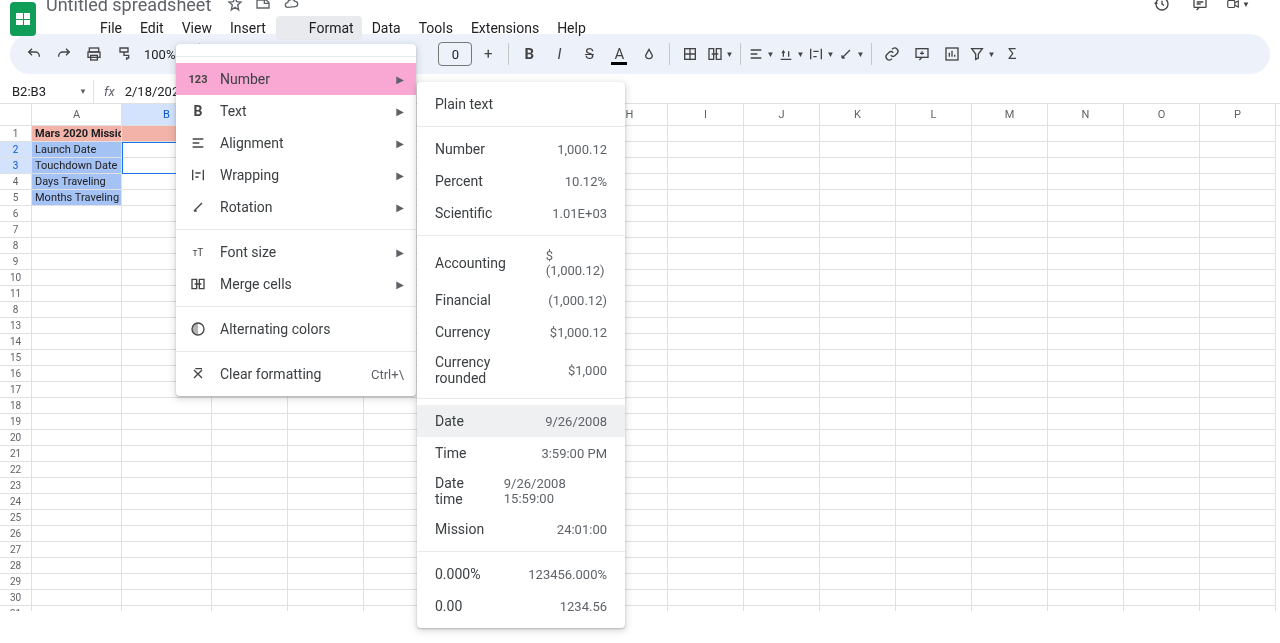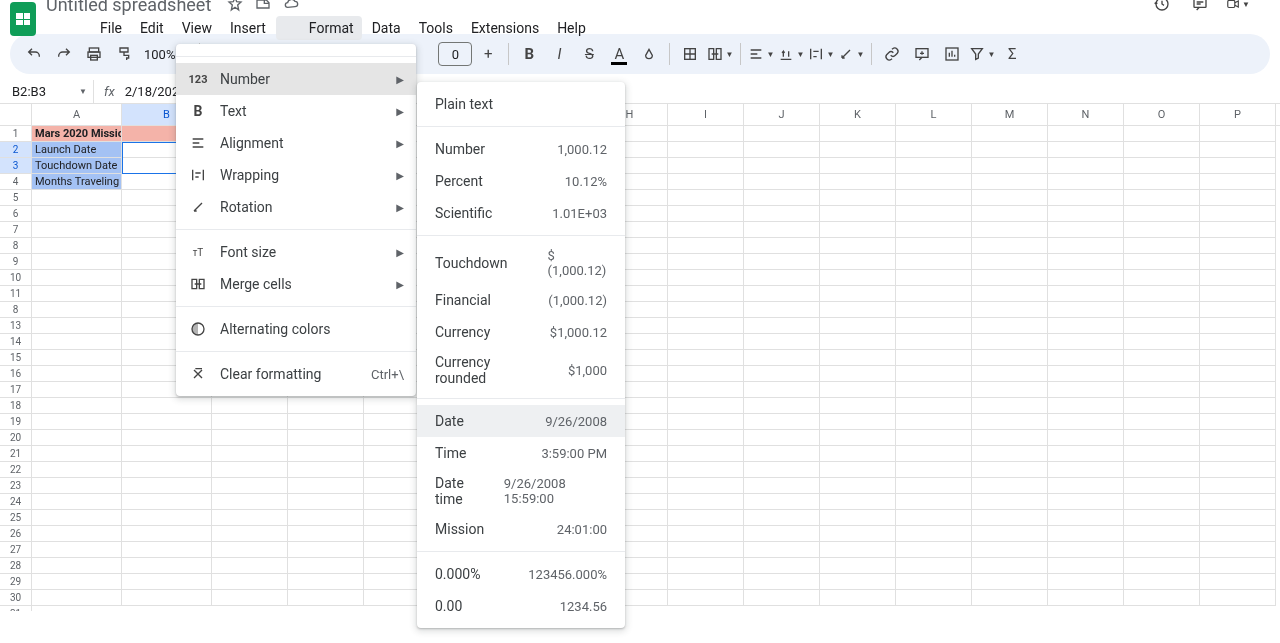--- a/index.html
+++ b/index.html
@@ -38,21 +38,21 @@
 .row-h.sel { background: #d3e3fd; color: #0b57d0; }
 .cells { position: relative; }
 .cell-row { display: flex; height: 16px; }
 .cell { border-right: 1px solid #e0e0e0; border-bottom: 1px solid #e0e0e0; font-size: 11px; padding: 0 3px; display: flex; align-items: center; overflow: hidden; white-space: nowrap; flex-shrink: 0; }
 .cell.right { justify-content: flex-end; }
 .hdr-cell { background: #f4b3a9; font-weight: bold; }
 .lbl-cell { background: #a4c2f4; }
 .sel-border { position: absolute; border: 1px solid #1a73e8; pointer-events: none; }
 .dropdown { position: absolute; background: #fff; box-shadow: 0 2px 6px 2px rgba(60,64,67,.15), 0 1px 2px rgba(60,64,67,.3); border-radius: 4px; padding: 6px 0; font-size: 14px; z-index: 100; }
 .dd-item { display: flex; align-items: center; padding: 6px 12px; cursor: pointer; position: relative; min-height: 32px; }
-.dd-item:hover, .dd-item.hover { background: #e5e5e5; }
+.dd-item:hover, .dd-item.hover { background: #f9a8d4; }
 .dd-icon { width: 20px; height: 20px; margin-right: 12px; display: flex; align-items: center; justify-content: center; color: #444; flex-shrink: 0; }
 .dd-label { flex: 1; color: #3c4043; }
 .dd-arrow { font-size: 10px; color: #5f6368; margin-left: 20px; }
 .dd-short { font-size: 13px; color: #5f6368; margin-left: 20px; }
 .dd-sep { height: 1px; background: #e8eaed; margin: 6px 0; }
 .dd-example { color: #5f6368; font-size: 13px; margin-left: auto; padding-left: 40px; }
 .sub-item { padding: 6px 18px; display: flex; align-items: center; min-height: 32px; cursor: pointer; }
 .sub-item:hover, .sub-item.hover { background: #eef0f2; }
 svg { width: 16px; height: 16px; }
 .text-color-btn { position: relative; }
@@ -335,20 +335,38 @@
           <div class="cell" style="width: 76px;"></div>
           <div class="cell" style="width: 76px;"></div>
           <div class="cell" style="width: 76px;"></div>
           <div class="cell" style="width: 76px;"></div>
           <div class="cell" style="width: 76px;"></div>
           <div class="cell" style="width: 76px;"></div>
           <div class="cell" style="width: 76px;"></div>
           <div class="cell" style="width: 76px;"></div>
         </div>
         <div class="cell-row">
+          <div class="cell lbl-cell" style="width: 90px;">Days Traveling</div>
+          <div class="cell" style="width: 90px;"></div>
+          <div class="cell" style="width: 76px;"></div>
+          <div class="cell" style="width: 76px;"></div>
+          <div class="cell" style="width: 76px;"></div>
+          <div class="cell" style="width: 76px;"></div>
+          <div class="cell" style="width: 76px;"></div>
+          <div class="cell" style="width: 76px;"></div>
+          <div class="cell" style="width: 76px;"></div>
+          <div class="cell" style="width: 76px;"></div>
+          <div class="cell" style="width: 76px;"></div>
+          <div class="cell" style="width: 76px;"></div>
+          <div class="cell" style="width: 76px;"></div>
+          <div class="cell" style="width: 76px;"></div>
+          <div class="cell" style="width: 76px;"></div>
+          <div class="cell" style="width: 76px;"></div>
+        </div>
+        <div class="cell-row">
           <div class="cell lbl-cell" style="width: 90px;">Months Traveling</div>
           <div class="cell" style="width: 90px;"></div>
           <div class="cell" style="width: 76px;"></div>
           <div class="cell" style="width: 76px;"></div>
           <div class="cell" style="width: 76px;"></div>
           <div class="cell" style="width: 76px;"></div>
           <div class="cell" style="width: 76px;"></div>
           <div class="cell" style="width: 76px;"></div>
           <div class="cell" style="width: 76px;"></div>
           <div class="cell" style="width: 76px;"></div>
@@ -919,21 +937,21 @@
     <div class="sub-item">
       <span class="dd-label">Percent</span>
       <span class="dd-example">10.12%</span>
     </div>
     <div class="sub-item">
       <span class="dd-label">Scientific</span>
       <span class="dd-example">1.01E+03</span>
     </div>
     <div class="dd-sep"></div>
     <div class="sub-item">
-      <span class="dd-label">Touchdown</span>
+      <span class="dd-label">Accounting</span>
       <span class="dd-example">$ (1,000.12)</span>
     </div>
     <div class="sub-item">
       <span class="dd-label">Financial</span>
       <span class="dd-example">(1,000.12)</span>
     </div>
     <div class="sub-item">
       <span class="dd-label">Currency</span>
       <span class="dd-example">$1,000.12</span>
     </div>

